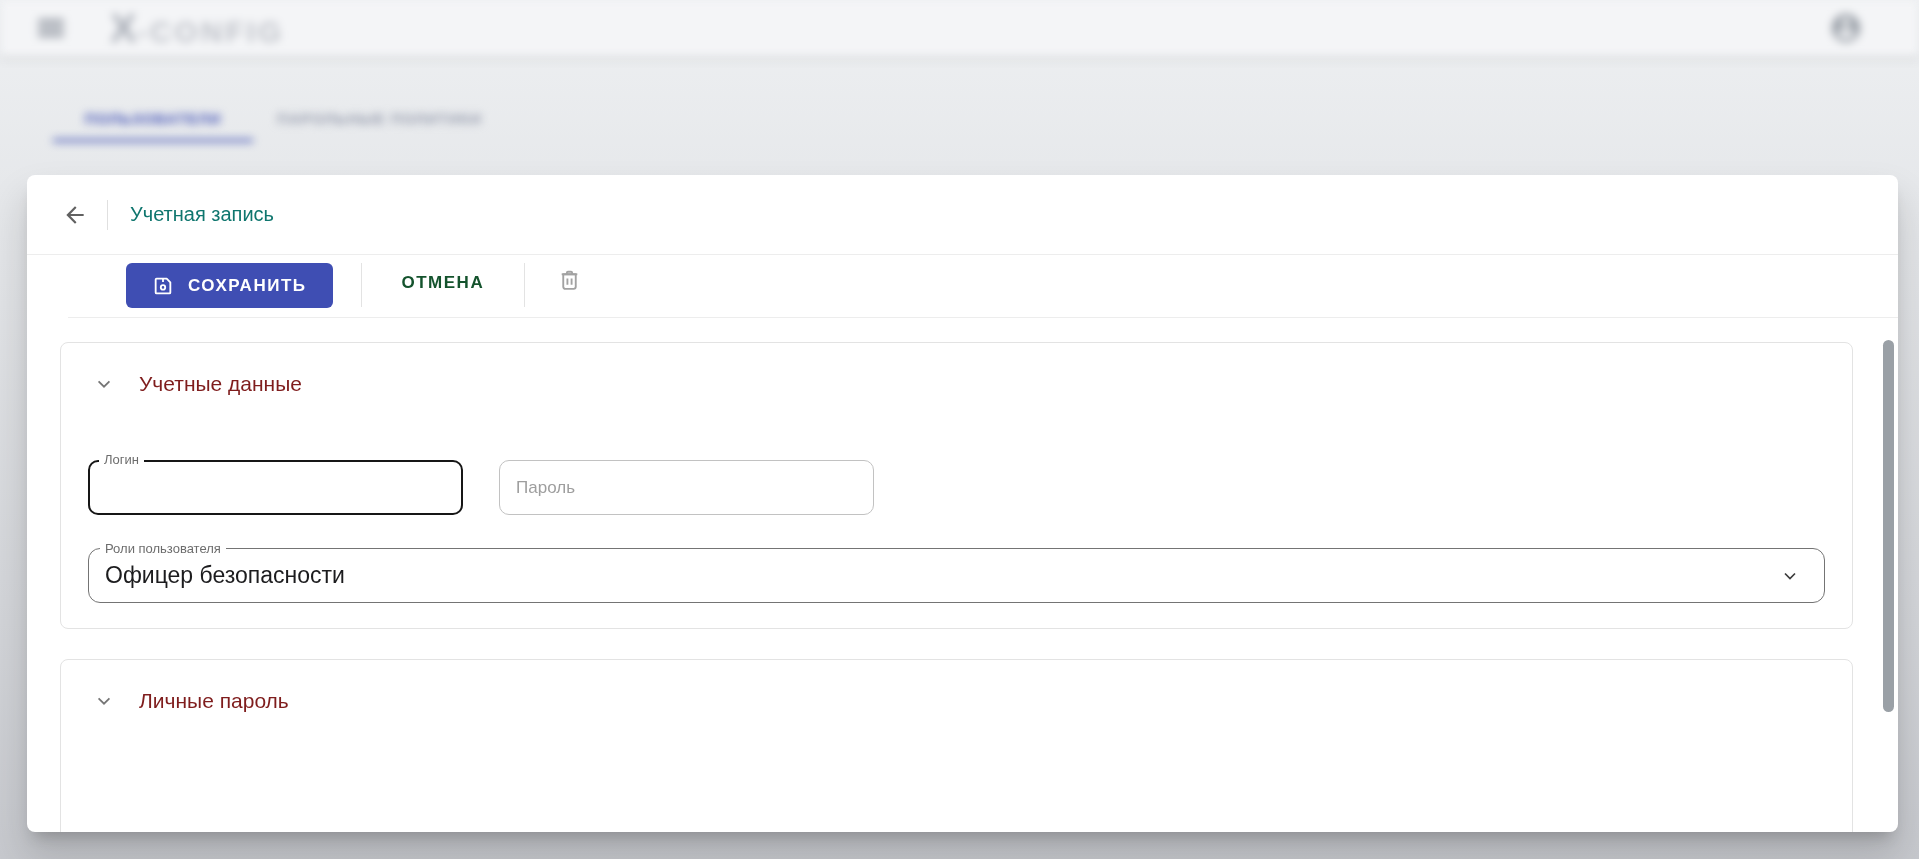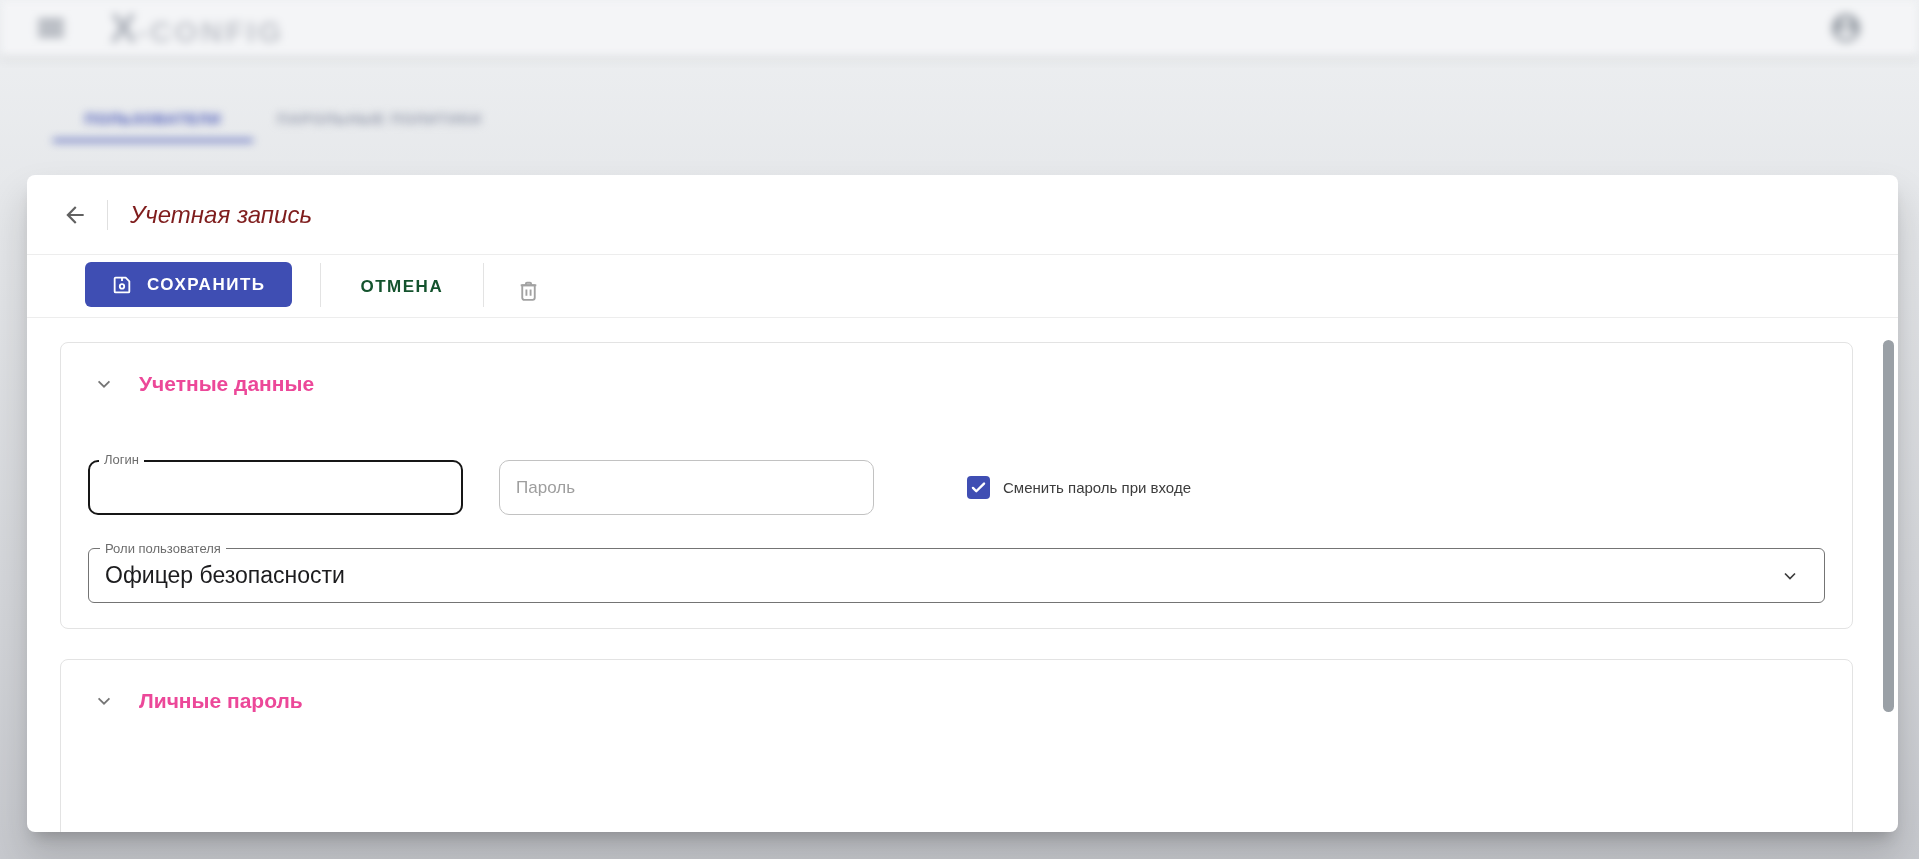--- a/index.html
+++ b/index.html
@@ -39,23 +39,23 @@
     position:absolute; left:27px; top:175px; width:1871px; height:657px;
     background:#fff; border-radius:8px; overflow:hidden;
     box-shadow:0 11px 15px -7px rgba(0,0,0,.2),0 24px 38px 3px rgba(0,0,0,.14);
   }
   .dlg-header {
     height:80px; display:flex; align-items:center; padding:0 28px;
     border-bottom:1px solid #ededed;
   }
   .back-btn { width:40px; height:40px; display:flex; align-items:center; justify-content:center; cursor:pointer; border-radius:50%; }
   .vdiv { width:1px; height:30px; background:#e0e0e0; margin:0 22px 0 12px; }
-  .dlg-title { font-size:24px; color:#7f1d1d;font-style:italic; }
-
-  .toolbar { height:63px; display:flex; align-items:flex-end; padding:0 32px 10px 58px; border-bottom:1px solid #ededed; padding-top:8px; }
+  .dlg-title { font-size:20px; color:#0f766e; }
+
+  .toolbar { height:63px; display:flex; align-items:flex-start; padding:0 32px 16px 58px; border-bottom:1px solid #ededed; padding-top:8px;margin-left:41px; }
   .save-btn {
     height:45px; padding:0 26px; background:#3f4eb3; color:#fff;
     border:none; border-radius:6px; display:flex; align-items:center; gap:14px;
     font-size:17px; font-weight:700; letter-spacing:1.5px; cursor:pointer;
     font-family:inherit;
   }
   .tb-div { width:1px; height:44px; background:#e3e3e3; margin:0 28px; }
   .cancel-btn {
     background:none; border:none; color:#14532d; font-size:17px; font-weight:700;
     letter-spacing:1.5px; cursor:pointer; padding:10px 12px; font-family:inherit;
@@ -63,21 +63,21 @@
   .trash-btn { background:none; border:none; cursor:pointer; padding:4px; display:flex; }
 
   .dlg-content { padding:24px 45px 0 33px; height:513px; }
 
   .section {
     border:1px solid #e3e3e3; border-radius:8px;
     padding:28px 27px 0 27px; height:287px; background:#fff;
   }
   .section + .section { margin-top:30px; }
   .section-head { display:flex; align-items:center; gap:22px; padding-left:3px; height:26px; cursor:pointer; }
-  .section-title { font-size:21px; font-weight:700; color:#ec4899; }
+  .section-title { font-size:21px; font-weight:400; color:#7f1d1d; }
 
   .row { display:flex; margin-top:63px; }
   .row2 { margin-top:33px; }
 
   .field { position:relative; height:55px; }
   .field input {
     width:100%; height:100%; border:1px solid #c2c2c2; border-radius:10px;
     padding:0 16px; font-size:17px; color:#212121; outline:none; background:#fff;
     font-family:inherit;
   }
@@ -93,21 +93,21 @@
 
   .check-wrap { display:flex; align-items:center; margin-left:57px; cursor:pointer; }
   .checkbox {
     width:23px; height:23px; background:#3f4eb3; border-radius:4px;
     display:flex; align-items:center; justify-content:center; flex:none;
   }
   .check-label { margin-left:13px; font-size:15px; color:#3c3c3c; white-space:nowrap; }
 
   .select-field {
     position:relative; width:1738px; height:55px;
-    border:1px solid #747474; border-radius:6px;
+    border:1px solid #747474; border-radius:12px;
     display:flex; align-items:center; padding:0 16px; cursor:pointer; background:#fff;text-align:center;
   }
   .select-value { font-size:23px; color:#1c1c1e; }
   .select-chevron { position:absolute; right:22px; top:50%; transform:translateY(-50%); display:flex; }
 
   .scroll-thumb {
     position:absolute; right:4px; top:165px; width:11px; height:372px;
     background:#9aa0a6; border-radius:6px; cursor:grab;
   }
   svg { display:block; }
@@ -200,30 +200,20 @@
       <div class="row">
         <div class="field focused w-std">
           <span class="float-label">Логин</span>
           <input type="text" value="" style="">
         </div>
         <div class="gap"></div>
         <div class="field w-std">
           <input type="text" placeholder="Пароль" style="">
         </div>
         <div class="gap"></div>
-        <div class="check-wrap">
-          <div class="checkbox">
-            <span>
-              <svg viewBox="0 0 24 24" width="19" height="19" fill="none" stroke="#ffffff" stroke-width="3" stroke-linecap="round" stroke-linejoin="round">
-                <path d="M5 12.5l4.2 4.2L19 7"></path>
-              </svg>
-            </span>
-          </div>
-          <span class="check-label">Сменить пароль при входе</span>
-        </div>
       </div>
 
       <div class="row row2">
         <div class="select-field">
           <span class="float-label">Роли пользователя</span>
           <span class="select-value">Офицер безопасности</span>
           <span class="select-chevron">
             <svg viewBox="0 0 24 24" width="24" height="24" fill="none" stroke="#3c3c3c" stroke-width="1.7">
               <path d="M7 9.5l5 5 5-5"></path>
             </svg>

